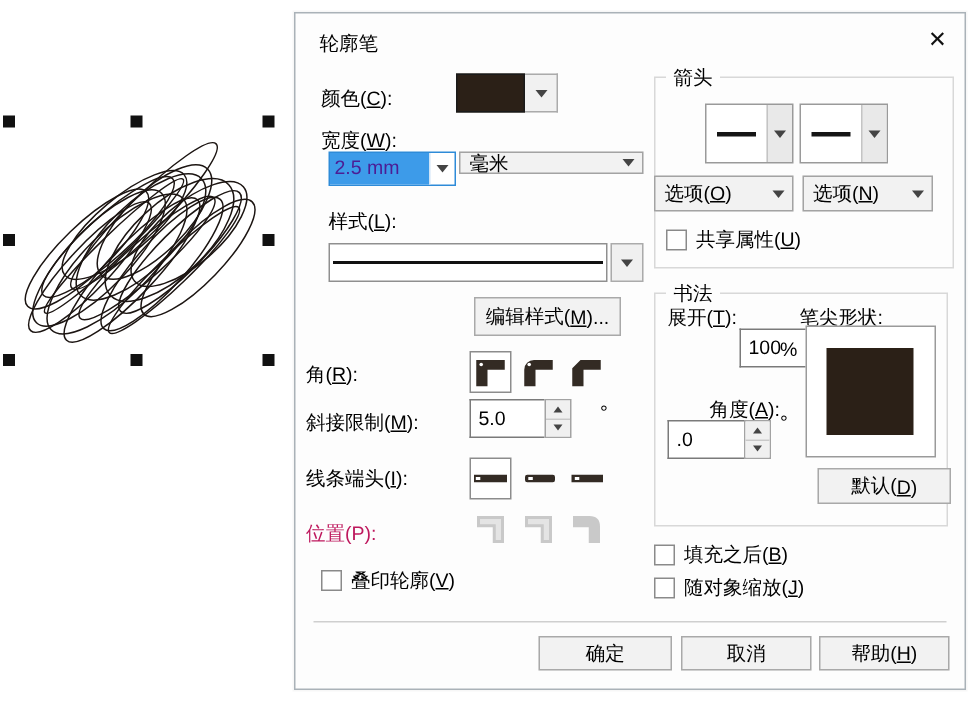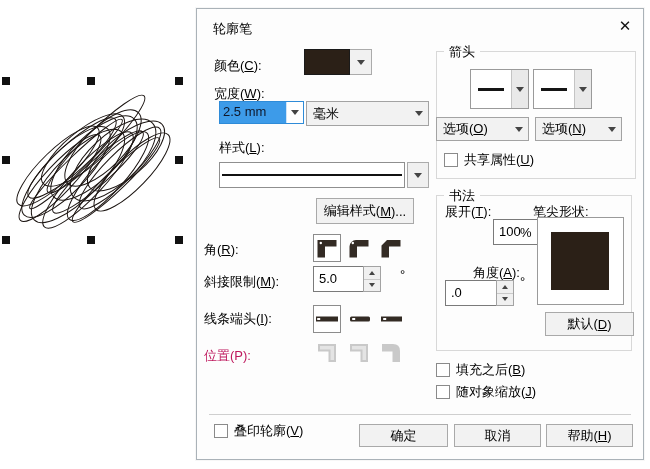--- a/index.html
+++ b/index.html
@@ -24,21 +24,21 @@
   .swatch { width:46px; height:26px; border:1px solid #1a1a1a; }
   .swatch-dd { width:22px; height:26px; background:#f1f1f1; border:1px solid #ababab; border-left:none; display:flex; align-items:center; justify-content:center; }
 
   .dd-arrow { width:0; height:0; border-left:4px solid transparent; border-right:4px solid transparent; border-top:5px solid #444; }
 
   
   .combo-edit { position:absolute; left:22px; top:92px; width:85px; height:23px; border:1px solid #2e8bd8; background:#fff; display:flex; }
   .combo-edit .val { flex:1; padding:2px 3px; font-size:13px; }
   .combo-edit .dd { width:17px; display:flex; align-items:center; justify-content:center; border-left:1px solid #cfe4f7; }
 
-  .combo { background:#f2f2f2; border:1px solid #a3a3a3; display:flex; align-items:center; position:absolute; height:25px; }
+  .combo { background:#f2f2f2; border:1px solid #a3a3a3; display:flex; align-items:center; position:absolute; height:15px; }
   .combo .txt { flex:1; padding:0 6px; font-size:13px; white-space:nowrap; }
   .combo .dd { width:18px; display:flex; align-items:center; justify-content:center; }
 
   
   .style-combo { position:absolute; left:22px; top:153px; width:210px; height:26px; display:flex; }
   .style-line-area { flex:1; background:#fff; border:1px solid #8f8f8f; display:flex; align-items:center; padding:0 2px; }
   .style-line { width:100%; height:2px; background:#111; }
   .style-dd { width:22px; background:#f0f0f0; border:1px solid #ababab; margin-left:2px; display:flex; align-items:center; justify-content:center; }
 
   .btn { position:absolute; background:#f2f2f2; border:1px solid #a9a9a9; display:flex; align-items:center; justify-content:center; font-size:13px; cursor:pointer; }
@@ -118,21 +118,21 @@
     <div class="lbl" style="left:17px; top:48px;">颜色(<u>C</u>):</div>
     <div class="swatch-wrap">
       <div class="swatch" style="background: rgb(43, 32, 23);"></div>
       <div class="swatch-dd">
           <span class="dd-arrow"></span>
         </div>
     </div>
 
     <div class="lbl" style="left:17px; top:76px;">宽度(<u>W</u>):</div>
     <div class="combo-edit">
-      <span class="val" style="background: rgb(61, 155, 233); color: #0f172a;">2.5 mm</span>
+      <span class="val" style="background: rgb(61, 155, 233); color: #4c1d95;">2.5 mm</span>
       <span class="dd">
           <span class="dd-arrow"></span>
         </span>
     </div>
     <div class="combo" style="left:109px; top:92px; width:123px;">
       <span class="txt">毫米</span>
       <span class="dd">
           <span class="dd-arrow"></span>
         </span>
     </div>
@@ -214,21 +214,21 @@
           <path d="M2,2 H20 V20 H12.5 V9.5 H2 Z" fill="#c9c9c9"></path>
           <path d="M4,4 H18 V18 H14.5 V7.5 H4 Z" fill="#fff" opacity="0.5"></path>
         </svg>
     </div>
     <div class="icon-cell" style="left:180px; top:330px;">
       <svg width="22" height="22" viewBox="0 0 22 22">
           <path d="M2,2 H13 Q20,2 20,9 V20 H12.5 V9.5 H2 Z" fill="#c9c9c9"></path>
         </svg>
     </div>
 
-    <div class="check-row" style="left:17px; top:369px;margin-top:44px;">
+    <div class="check-row" style="left:17px; top:369px;">
       <span class="checkbox"></span>
       <span>叠印轮廓(<u>V</u>)</span>
     </div>
 
     <div class="group" style="left:239px; top:42px; width:200px; height:128px;">
       <div class="group-label">箭头</div>
       <div class="arrow-combo" style="left:33px; top:17px;">
         <span class="arrow-prev">
             <span class="arrow-line"></span>
           </span>

